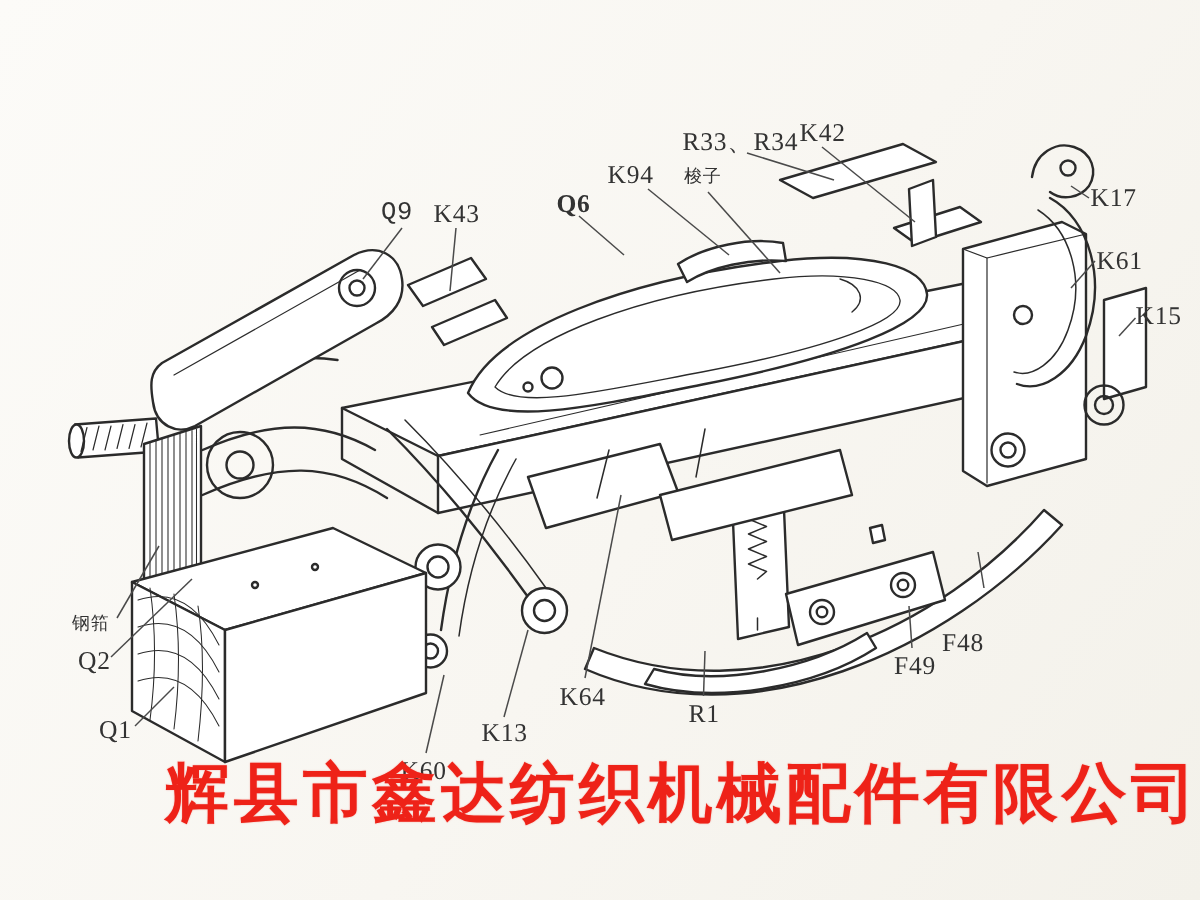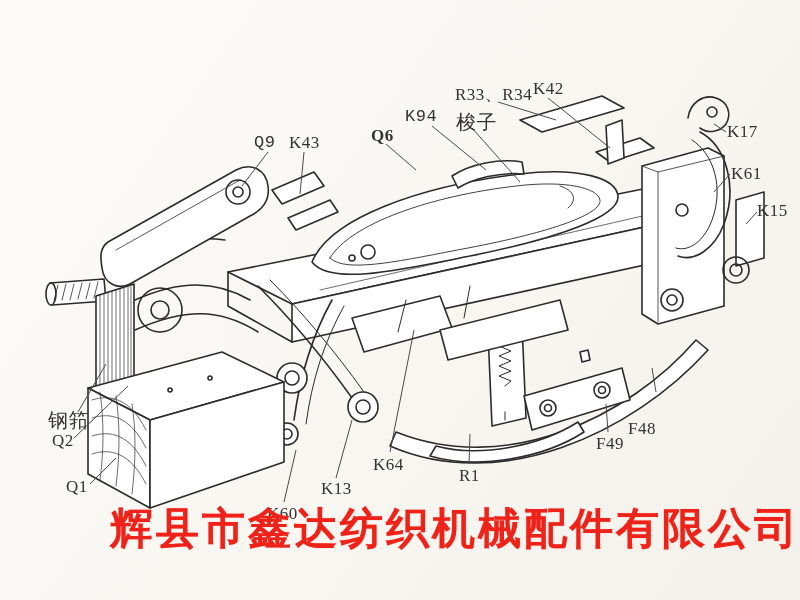--- a/index.html
+++ b/index.html
@@ -12,21 +12,21 @@
   }
   .diagram-svg{position:absolute;left:0;top:0;width:800px;height:600px;}
   .label{
     position:absolute;
     color:#333;
     font-size:17px;
     letter-spacing:.5px;
     white-space:nowrap;
     font-family:"Liberation Serif", serif;
   }
-  .label.cjk{font-size:20px;}
+  .label.cjk{font-size:12px;}
   .company-title{
     position:absolute;
     left:0;right:0;top:500px;
     text-align:right;
     font-family:"Liberation Sans", sans-serif;
     font-weight:700;
     font-size:43px;
     letter-spacing:3px;
     color:#ee2218;
     text-shadow:0 0 1px rgba(238,34,24,.45);
@@ -184,21 +184,21 @@
       <line x1="284" y1="502" x2="296" y2="450"></line>
       <line x1="90" y1="484" x2="116" y2="458"></line>
       <line x1="74" y1="438" x2="128" y2="386"></line>
       <line x1="78" y1="412" x2="106" y2="364"></line>
     </g>
   </svg>
 
   <div class="label" style="left:254px;top:133px;font-family:Liberation Mono, monospace;">Q9</div>
   <div class="label" style="left:289px;top:133px;">K43</div>
   <div class="label" style="left:371px;top:126px;font-weight:bold;">Q6</div>
-  <div class="label" style="left:405px;top:107px;font-family:Liberation Mono, monospace;">K94</div>
+  <div class="label" style="left:405px;top:107px;">K94</div>
   <div class="label cjk" style="left:456px;top:109px;">梭子</div>
   <div class="label" style="left:455px;top:83px;">R33、R34</div>
   <div class="label" style="left:533px;top:79px;">K42</div>
   <div class="label" style="left:727px;top:122px;">K17</div>
   <div class="label" style="left:731px;top:164px;">K61</div>
   <div class="label" style="left:757px;top:201px;">K15</div>
   <div class="label" style="left:628px;top:394px;margin-top:25px;">F48</div>
   <div class="label" style="left:596px;top:434px;">F49</div>
   <div class="label" style="left:459px;top:466px;">R1</div>
   <div class="label" style="left:373px;top:455px;">K64</div>

